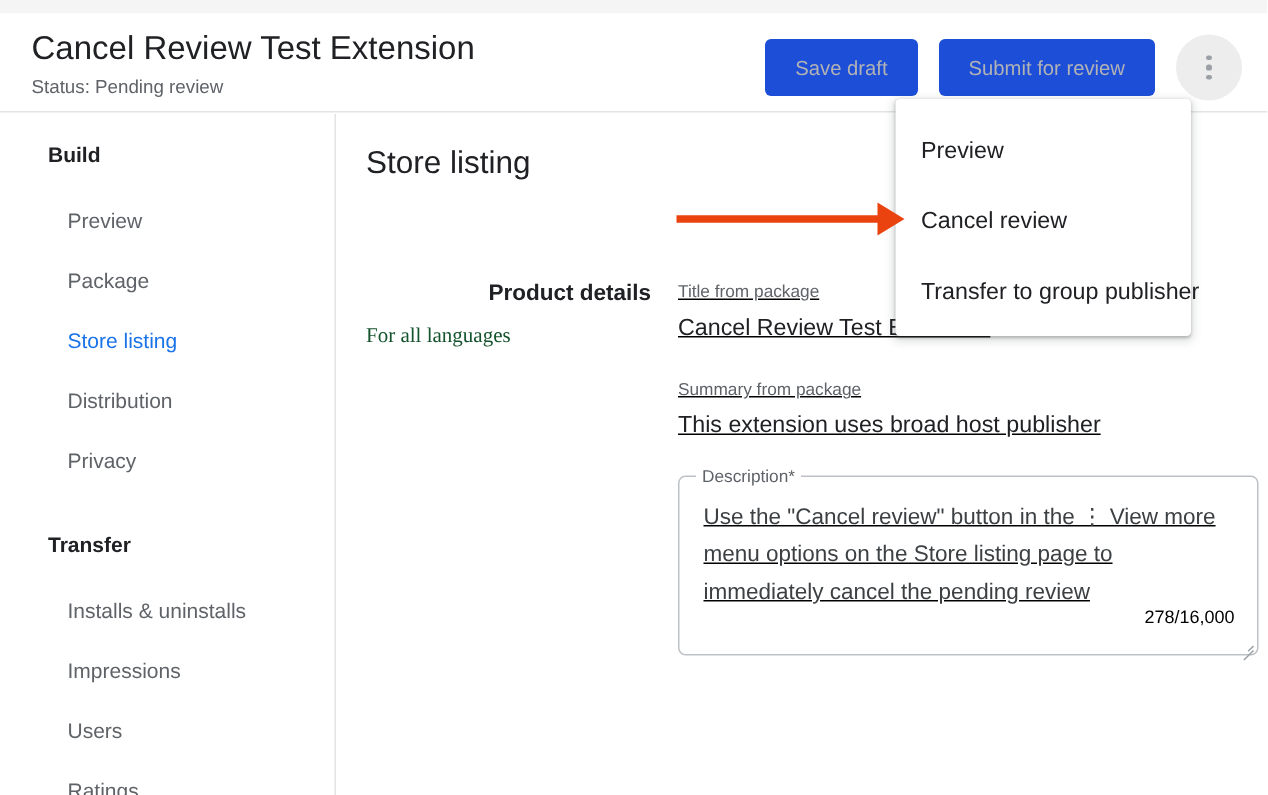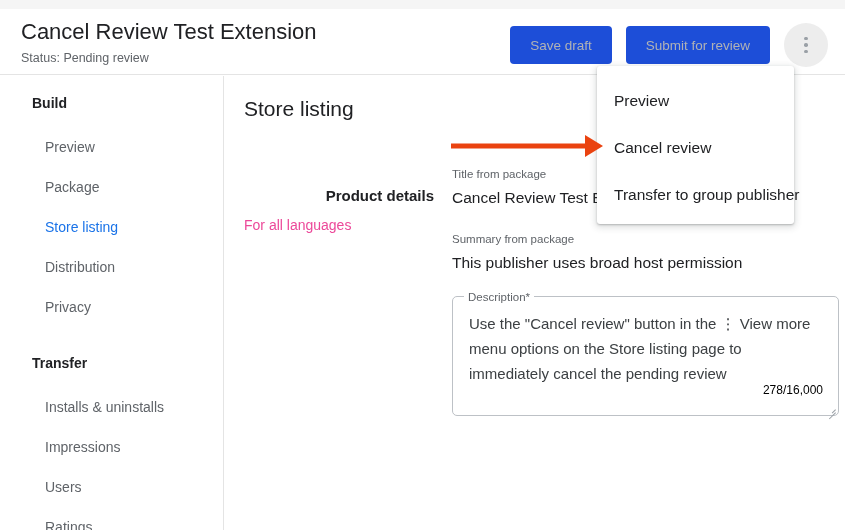--- a/index.html
+++ b/index.html
@@ -74,23 +74,23 @@
   .nav-item.active { color:#1a73e8; font-weight:500; }
 
   
   .content { position:absolute; left:225px; top:76px; width:620px; height:454px; background:#fff; }
   .page-title {
     position:absolute; left:19px; top:19px;
     font-size:21px; color:#202124; font-weight:400; line-height:28px;
   }
   .section-left { position:absolute; left:19px; top:109px; width:190px; }
   .section-heading { font-size:15px; color:#202124; font-weight:700; line-height:22px;text-align:right; }
-  .section-sub { margin-top:8px; font-size:14px; color:#ec4899; line-height:20px; }
-
-  .section-right { position:absolute; left:227px; top:90px; width:385px; }
+  .section-sub { margin-top:8px; font-size:14px; color:#14532d; line-height:20px;font-family:Liberation Serif, serif; }
+
+  .section-right { position:absolute; left:227px; top:111px; width:385px;text-decoration:underline; }
 
   .field-label {
     font-size:11.5px; color:#5f6368; line-height:16px; margin-bottom:5px;
   }
   .field-value {
     font-size:15.5px; color:#202124; line-height:22px; white-space:nowrap;
     overflow:hidden;
   }
   .field-block { margin-bottom:22px; }
 
@@ -191,21 +191,21 @@
     </div>
 
     <div class="section-right">
       <div class="field-block">
         <div class="field-label">Title from package</div>
         <div class="field-value">Cancel Review Test Extension</div>
       </div>
 
       <div class="field-block">
         <div class="field-label">Summary from package</div>
-        <div class="field-value">This publisher uses broad host permission</div>
+        <div class="field-value">This extension uses broad host publisher</div>
       </div>
 
       <div class="textarea-wrap">
         <div class="textarea-legend">Description*</div>
         <div class="textarea-body">Use the "Cancel review" button in the ⋮ View more menu options on the Store listing page to immediately cancel the pending review</div>
         <div class="char-counter">278/16,000</div>
         <div class="resize-handle">
           <span></span>
           <span class="s2"></span>
         </div>

